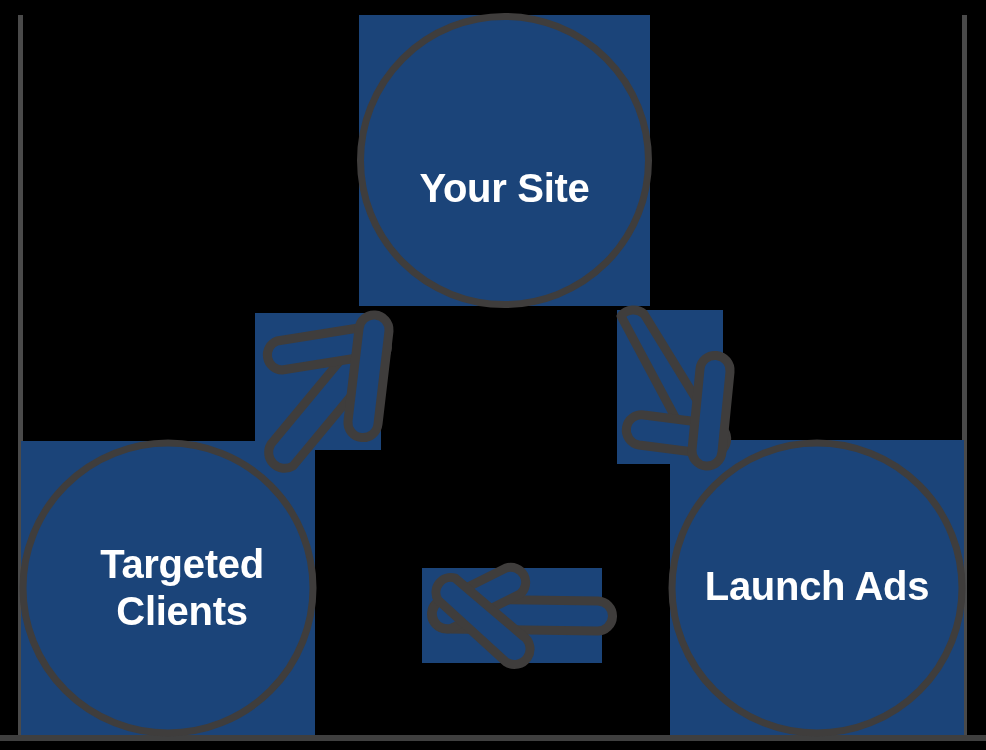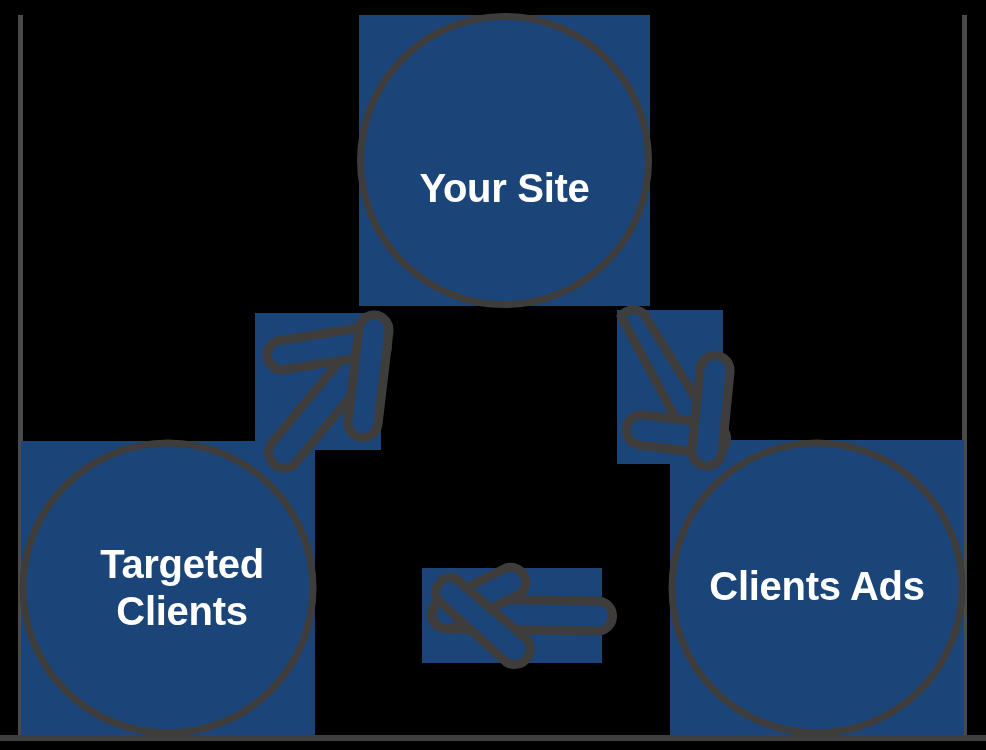--- a/index.html
+++ b/index.html
@@ -131,15 +131,15 @@
                A 15 15 0 0 1 506 662 Z" fill="#1B4479" stroke="#3F3D3C" stroke-width="9" stroke-linejoin="round"></path>
     </g>
 
   </svg>
 
   <div class="node-label" id="label-your-site">Your Site</div>
 
   <div class="node-label" id="label-targeted">Targeted
 Clients</div>
 
-  <div class="node-label" id="label-launch-ads">Clients Ads</div>
+  <div class="node-label" id="label-launch-ads">Launch Ads</div>
 
 </div>
 
 </body></html>

